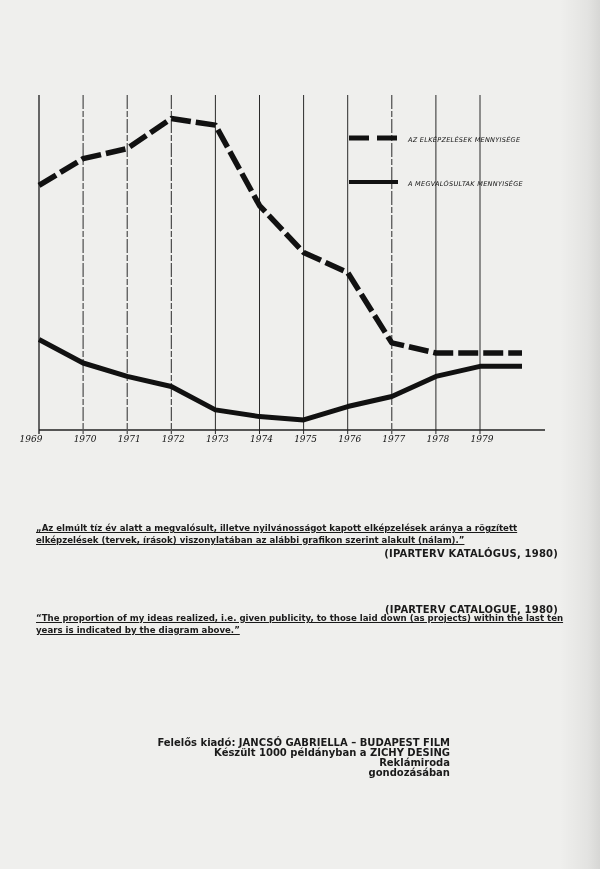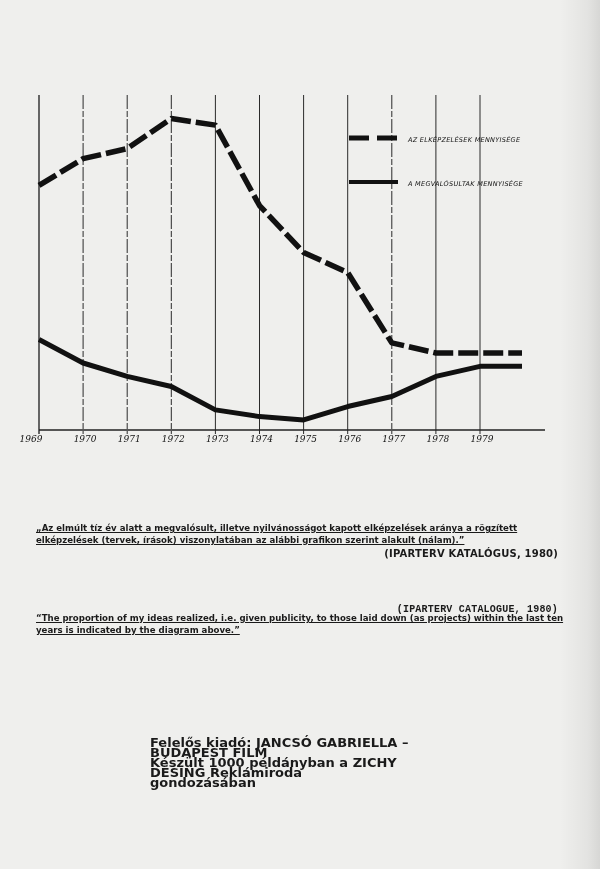--- a/index.html
+++ b/index.html
@@ -25,21 +25,21 @@
   .quote {
     position: absolute; left: 36px; width: 530px;
     font-size: 8.6px; line-height: 12px; font-weight: bold; color: #1a1a1a; text-decoration: underline;
   }
   .source {
     position: absolute; right: 42px;
     font-size: 10px; font-weight: bold; color: #1a1a1a; letter-spacing: 0.2px; margin-left: 36px;
   }
   .colophon {
     position: absolute; left: 150px; width: 300px; top: 738px;
-    text-align: left; font-size: 13px; line-height: 10px; font-weight: bold; color: #1a1a1a;
+    text-align: right; font-size: 10px; line-height: 10px; font-weight: bold; color: #1a1a1a;
   }
 </style>
 </head>
 <body>
 
 <div class="page-shade"></div>
 
 <svg id="chart" viewBox="0 0 600 470" xmlns="http://www.w3.org/2000/svg">
   <g id="grid">
       <line x1="39" x2="39" y1="95" y2="434" stroke="#2a2a2a" stroke-width="1.4"></line>
@@ -103,19 +103,19 @@
 </svg>
 
 <div class="quote" style="top:522px;">
   <div>„Az elmúlt tíz év alatt a megvalósult, illetve nyilvánosságot kapott elképzelések aránya a rögzített elképzelések (tervek, írások) viszonylatában az alábbi grafikon szerint alakult (nálam).”</div>
 </div>
 <div class="source" style="top:548px;">(IPARTERV KATALÓGUS, 1980)</div>
 
 <div class="quote" style="top:612px;">
   <div>“The proportion of my ideas realized, i.e. given publicity, to those laid down (as projects) within the last ten years is indicated by the diagram above.”</div>
 </div>
-<div class="source" style="top:604px;font-family:Liberation Mono, monospace;">(IPARTERV CATALOGUE, 1980)</div>
+<div class="source" style="top:604px;">(IPARTERV CATALOGUE, 1980)</div>
 
 <div class="colophon">
   <div>Felelős kiadó: JANCSÓ GABRIELLA – BUDAPEST FILM</div>
   <div>Készült 1000 példányban a ZICHY DESING Reklámiroda</div>
   <div>gondozásában</div>
 </div>
 
 </body></html>

